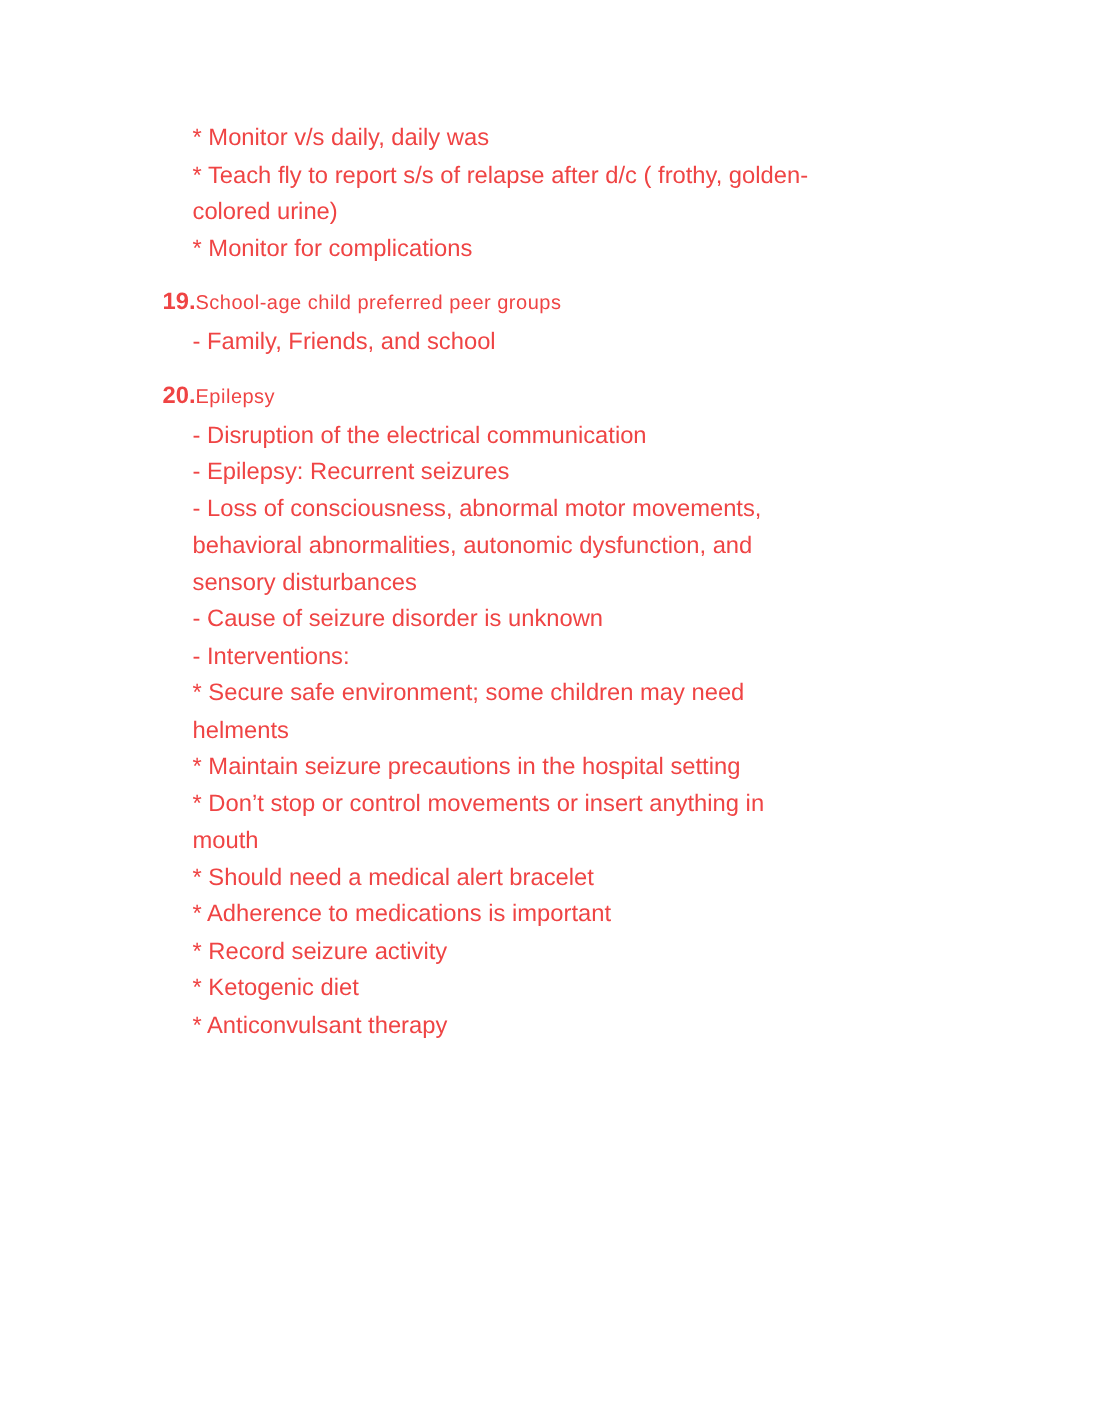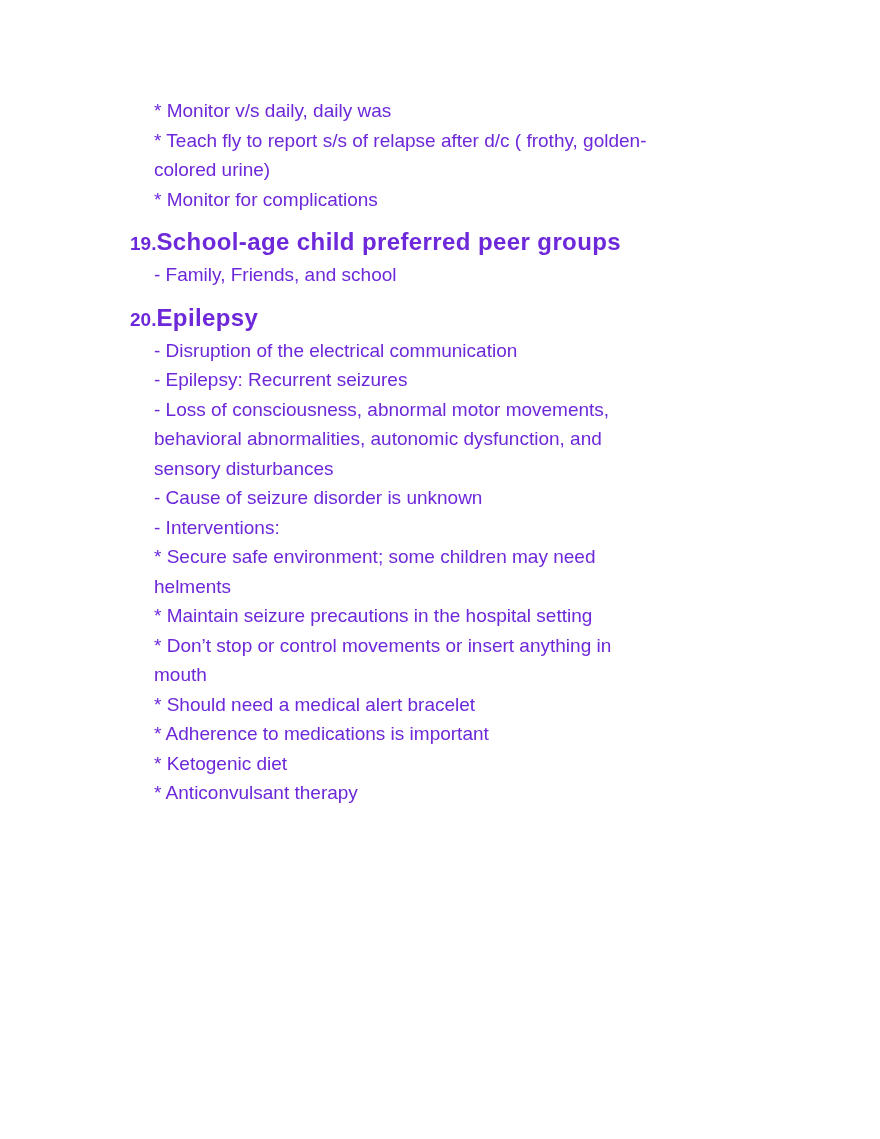--- a/index.html
+++ b/index.html
@@ -7,21 +7,21 @@
     padding: 0;
     background: #ffffff;
   }
   .page {
     position: relative;
     width: 880px;
     height: 1139px;
     background: #ffffff;
     overflow: hidden;
     font-family: "Liberation Sans", "DejaVu Sans", sans-serif;
-    color: #6d28d9;
+    color: #ef4444;
     border-radius: 29px;
   }
   .content {
     position: absolute;
     left: 130px;
     top: 96px;
     width: 680px;
   }
   .body-line {
     font-size: 19px;
@@ -36,22 +36,22 @@
   .item-heading {
     font-size: 19px;
     line-height: 32px;
     white-space: pre;
   }
   .item-number {
     font-weight: 700;
     font-size: 19px;
   }
   .item-title {
-    font-weight: 700;
-    font-size: 24px;
+    font-weight: 400;
+    font-size: 16px;
     letter-spacing: 0.4px;
   }
 </style>
 </head>
 <body>
 
 <div class="page">
   <div class="content">
     <div id="intro-block">
         <div class="body-line">* Monitor v/s daily, daily was</div>
@@ -73,18 +73,19 @@
           <div class="body-line">sensory disturbances</div>
           <div class="body-line">- Cause of seizure disorder is unknown</div>
           <div class="body-line">- Interventions:</div>
           <div class="body-line">* Secure safe environment; some children may need</div>
           <div class="body-line">helments</div>
           <div class="body-line">* Maintain seizure precautions in the hospital setting</div>
           <div class="body-line">* Don’t stop or control movements or insert anything in</div>
           <div class="body-line">mouth</div>
           <div class="body-line">* Should need a medical alert bracelet</div>
           <div class="body-line">* Adherence to medications is important</div>
+          <div class="body-line">* Record seizure activity</div>
           <div class="body-line">* Ketogenic diet</div>
           <div class="body-line">* Anticonvulsant therapy</div>
         </div>
       </div>
   </div>
 </div>
 
 </body></html>

